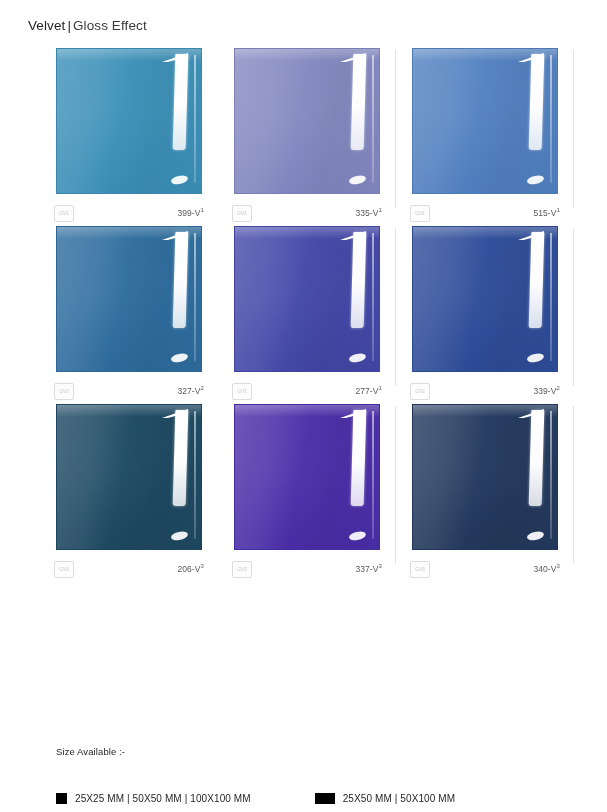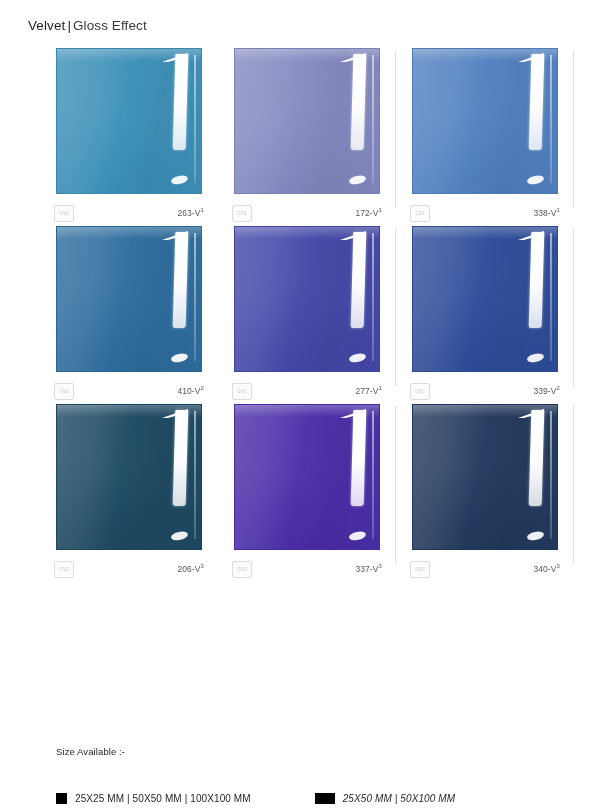--- a/index.html
+++ b/index.html
@@ -222,21 +222,20 @@
     display: flex;
     align-items: center;
     margin-top: 36px;
   }
   .size-item {
     display: flex;
     align-items: center;
   }
   .size-item.second {
     margin-left: 64px;
-    font-style: italic;
   }
   .marker-square {
     width: 11px;
     height: 11px;
     background: #000000;
     flex: none;
   }
   .marker-rect {
     width: 20px;
     height: 11px;
@@ -265,69 +264,69 @@
       <div class="glaze"></div>
       <div class="speckle"></div>
       <div class="sheen-top"></div>
       <div class="gloss-edge"></div>
       <div class="gloss-main"></div>
       <div class="gloss-hook"></div>
       <div class="gloss-dot"></div>
     </div>
     <div class="caption-row">
       <div class="finish-badge">GV1</div>
-      <div class="code"><span>263-V</span><sup>1</sup></div>
+      <div class="code"><span>399-V</span><sup>1</sup></div>
     </div>
   </div>
 
   <div class="swatch-cell col-1">
     <div class="tile" style="background: rgb(131, 137, 192);">
       <div class="glaze"></div>
       <div class="speckle"></div>
       <div class="sheen-top"></div>
       <div class="gloss-edge"></div>
       <div class="gloss-main"></div>
       <div class="gloss-hook"></div>
       <div class="gloss-dot"></div>
     </div>
     <div class="caption-row">
       <div class="finish-badge">GV1</div>
-      <div class="code"><span>172-V</span><sup>1</sup></div>
+      <div class="code"><span>335-V</span><sup>1</sup></div>
     </div>
   </div>
 
   <div class="swatch-cell col-2">
     <div class="tile" style="background: rgb(82, 129, 192);">
       <div class="glaze"></div>
       <div class="speckle"></div>
       <div class="sheen-top"></div>
       <div class="gloss-edge"></div>
       <div class="gloss-main"></div>
       <div class="gloss-hook"></div>
       <div class="gloss-dot"></div>
     </div>
     <div class="caption-row">
       <div class="finish-badge">GV1</div>
-      <div class="code"><span>338-V</span><sup>1</sup></div>
+      <div class="code"><span>515-V</span><sup>1</sup></div>
     </div>
   </div>
 
   <div class="swatch-cell col-0">
     <div class="tile" style="background: rgb(47, 109, 158);">
       <div class="glaze"></div>
       <div class="speckle"></div>
       <div class="sheen-top"></div>
       <div class="gloss-edge"></div>
       <div class="gloss-main"></div>
       <div class="gloss-hook"></div>
       <div class="gloss-dot"></div>
     </div>
     <div class="caption-row">
       <div class="finish-badge">GV2</div>
-      <div class="code"><span>410-V</span><sup>2</sup></div>
+      <div class="code"><span>327-V</span><sup>2</sup></div>
     </div>
   </div>
 
   <div class="swatch-cell col-1">
     <div class="tile" style="background: rgb(69, 73, 168);">
       <div class="glaze"></div>
       <div class="speckle"></div>
       <div class="sheen-top"></div>
       <div class="gloss-edge"></div>
       <div class="gloss-main"></div>

